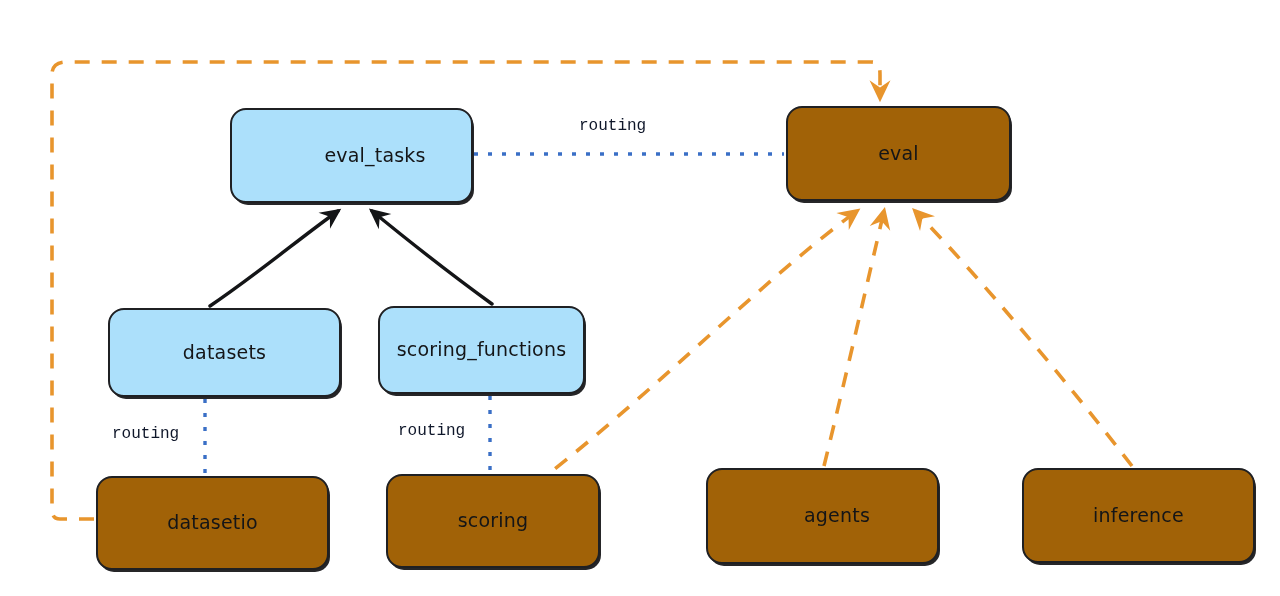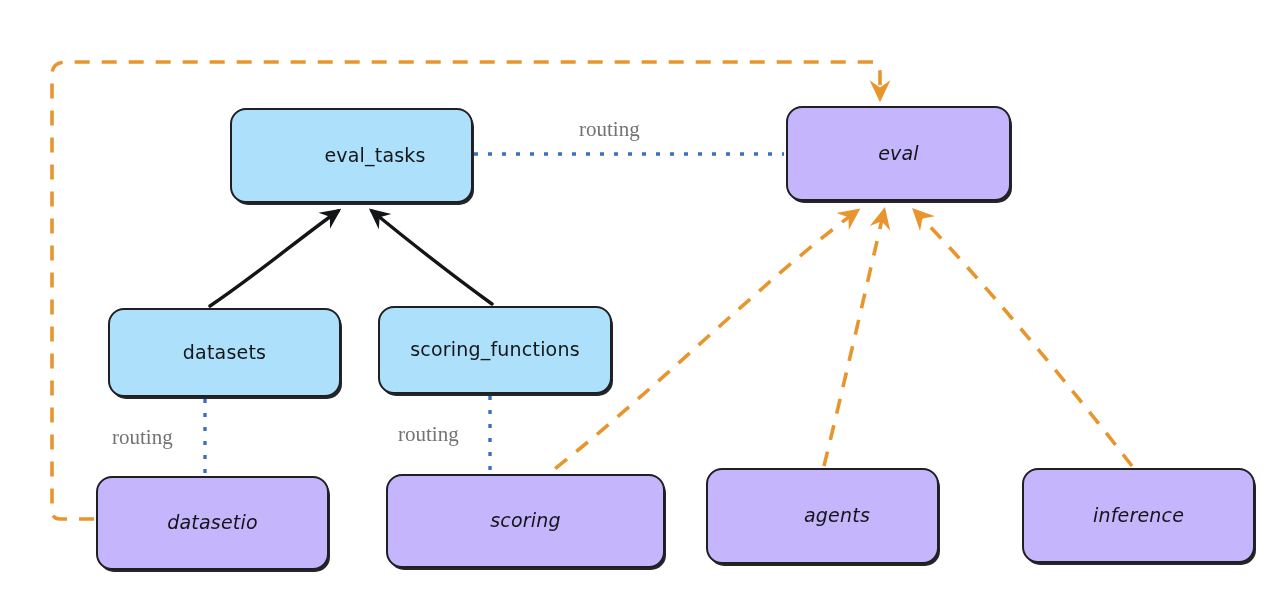--- a/index.html
+++ b/index.html
@@ -40,27 +40,27 @@
     color: #141517;
     text-align: center;
     box-shadow: 2px 3px 0 -1px rgba(20,20,22,0.92);
   }
   .node .node-label {
     display: block;
     padding: 0 8px;
     line-height: 1.15;
   }
   .node.blue { background: #ace0fb; }
-  .node.green { background: #c4b5fd; font-style: italic; }
+  .node.green { background: #a16207; }
 
   .edge-label {
     position: absolute;
-    font-family: Liberation Serif, serif;
-    font-size: 21px;
-    color: #737373;
+    font-family: Liberation Mono, monospace;
+    font-size: 16px;
+    color: #0f172a;
     white-space: nowrap;
   }
 </style>
 </head>
 <body>
 
 <div id="canvas">
 
   <svg id="edge-layer" viewBox="0 0 1280 596" width="1280" height="596" xmlns="http://www.w3.org/2000/svg">
 
@@ -99,29 +99,29 @@
   </div>
 
   <div class="node green" style="left:786px; top:106px; width:225px; height:95px;">
     <span class="node-label">eval</span>
   </div>
 
   <div class="node blue" style="left:108px; top:308px; width:233px; height:89px;">
     <span class="node-label">datasets</span>
   </div>
 
-  <div class="node blue" style="left:378px; top:306px; width:234px; height:88px;align-items:center;">
+  <div class="node blue" style="left:378px; top:306px; width:207px; height:88px;align-items:center;">
     <span class="node-label">scoring_functions</span>
   </div>
 
   <div class="node green" style="left:96px; top:476px; width:233px; height:94px;">
     <span class="node-label">datasetio</span>
   </div>
 
-  <div class="node green" style="left:386px; top:474px; width:279px; height:94px;">
+  <div class="node green" style="left:386px; top:474px; width:214px; height:94px;">
     <span class="node-label">scoring</span>
   </div>
 
   <div class="node green" style="left:706px; top:468px; width:233px; height:96px;padding-left:29px;">
     <span class="node-label">agents</span>
   </div>
 
   <div class="node green" style="left:1022px; top:468px; width:233px; height:95px;">
     <span class="node-label">inference</span>
   </div>

